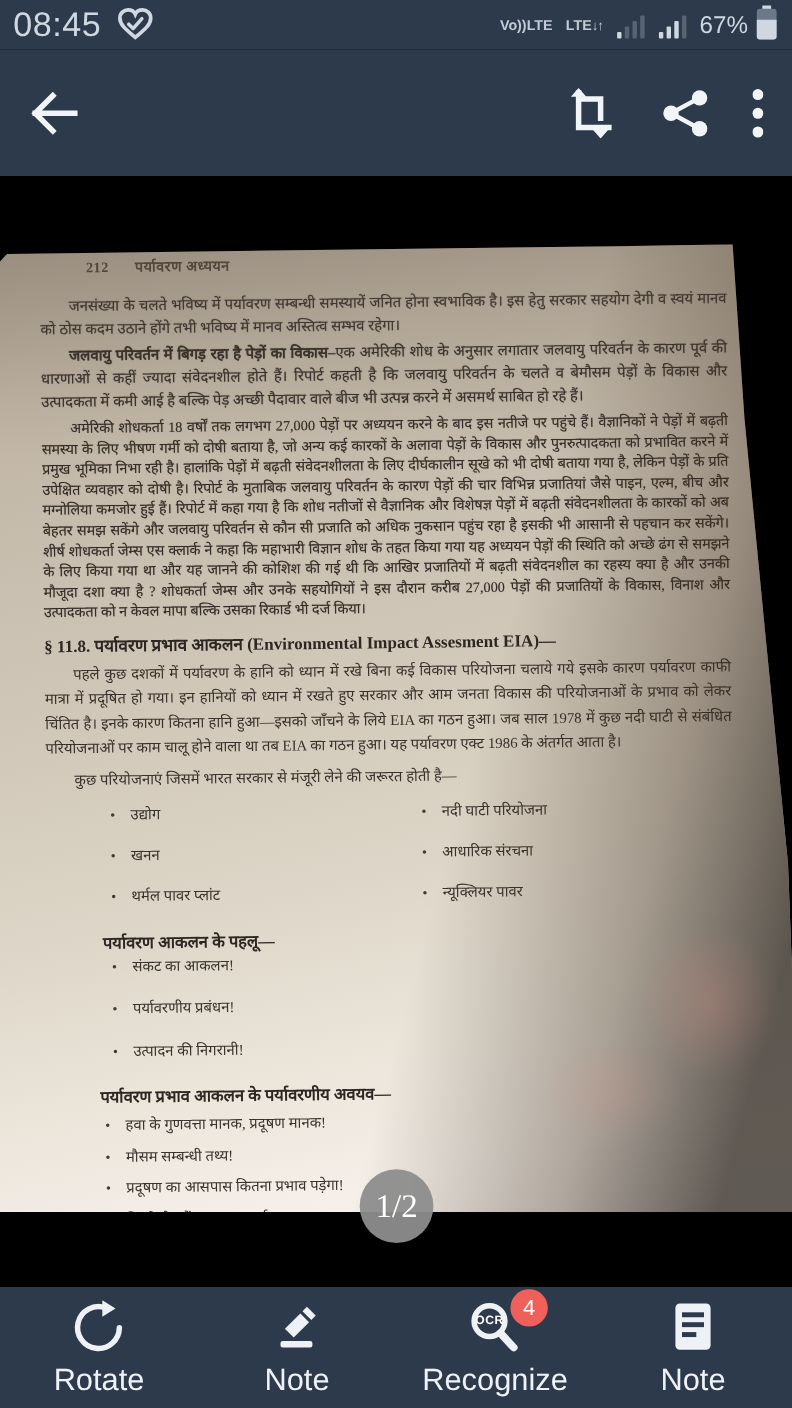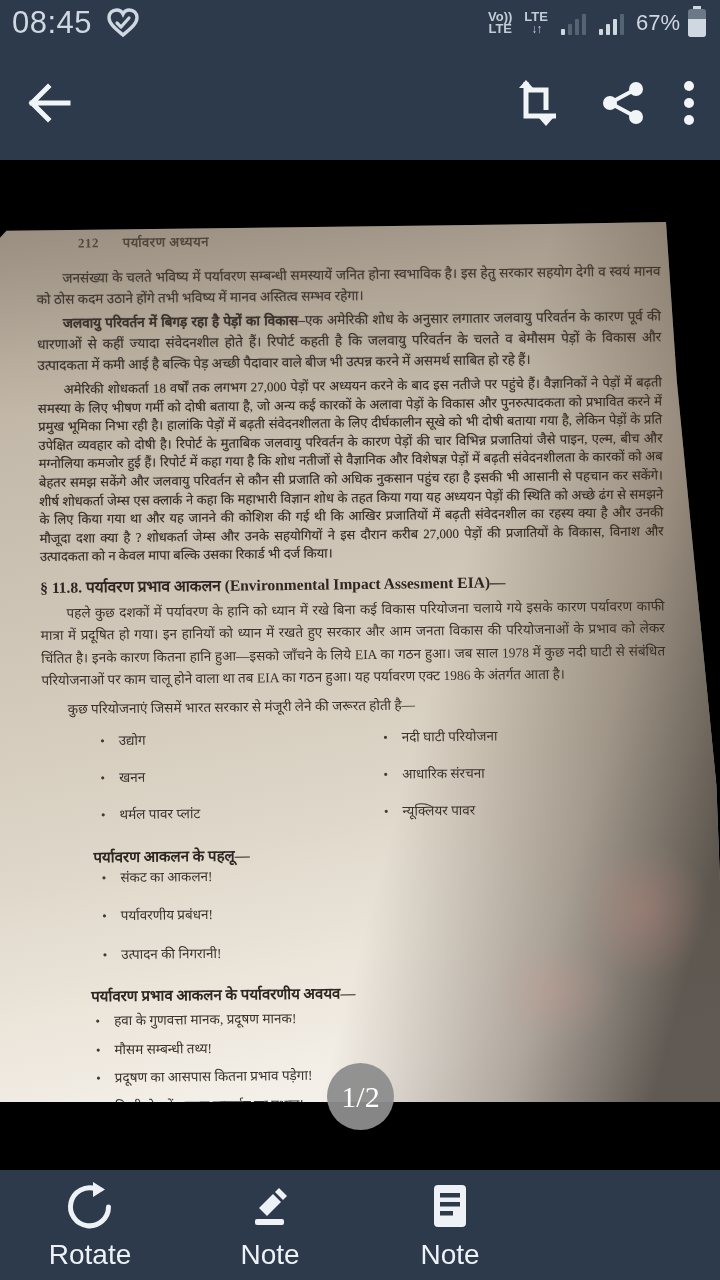--- a/index.html
+++ b/index.html
@@ -6,21 +6,21 @@
   html,body { width:720px; background:#000; }
   body { font-family:"Liberation Sans", sans-serif; }
   .screen { position:relative; width:720px; height:1280px; overflow:hidden; background:#000; }
 
   
   .status-bar { position:absolute; top:0; left:0; width:720px; height:45px;
     background:#2d3a4b; display:flex; align-items:center; padding:0 12px; color:#cfd8e1; }
   .sb-time { font-size:31px; font-weight:400; letter-spacing:.5px; line-height:45px; }
   .sb-heart { margin-left:14px; margin-top:4px; }
   .sb-spacer { flex:1; }
-  .sb-volte, .sb-lte { display:flex; flex-direction:column; align-items:center;
+  .sb-volte, .sb-lte { display:flex; align-items:center;
     font-size:13px; font-weight:700; line-height:12px; color:#c2ccd6; margin-left:12px;justify-content:flex-end; }
   .sb-lte .arrows { font-size:12px; letter-spacing:-1px; }
   .sig-group { display:flex; align-items:flex-end; gap:3px; margin-left:13px; height:24px; }
   .sig-bar { width:4px; border-radius:1px; background:#55ilty6372; }
   .sb-batt-pct { font-size:22px; margin:0 4px 0 12px; }
   .sb-batt { margin-left:2px; margin-top:2px; }
 
   
   .app-bar { position:absolute; top:45px; left:0; width:720px; height:115px;
     background:#2d3a4b; display:flex; align-items:center; padding:0 26px; }
@@ -272,20 +272,31 @@
 
     <div class="bb-item">
       <svg width="50" height="50" viewBox="0 0 50 50">
         <path d="M14 26 L28 12 L36 20 L22 34 Z" fill="#eef2f6"></path>
         <path d="M30 10 L34 6 L42 14 L38 18 Z" fill="#eef2f6"></path>
         <rect x="10" y="37" width="29" height="6" rx="2" fill="#eef2f6"></rect>
       </svg>
       <span class="bb-label">Note</span>
     </div>
 
+    <div class="bb-item">
+      <span class="ocr-wrap">
+        <svg width="50" height="50" viewBox="0 0 50 50">
+          <circle cx="20" cy="19" r="14" fill="none" stroke="#eef2f6" stroke-width="5"></circle>
+          <line x1="30" y1="30" x2="42" y2="43" stroke="#eef2f6" stroke-width="7" stroke-linecap="round"></line>
+        </svg>
+        <span class="ocr-text">OCR</span>
+      </span>
+      <span class="bb-badge">4</span>
+      <span class="bb-label">Recognize</span>
+    </div>
 
     <div class="bb-item">
       <svg width="50" height="50" viewBox="0 0 50 50">
         <rect x="9" y="3" width="32" height="42" rx="4" fill="#eef2f6"></rect>
         <rect x="15" y="11" width="20" height="4.5" fill="#2d3a4b"></rect>
         <rect x="15" y="20" width="20" height="4.5" fill="#2d3a4b"></rect>
         <rect x="15" y="29" width="13" height="4.5" fill="#2d3a4b"></rect>
       </svg>
       <span class="bb-label">Note</span>
     </div>

